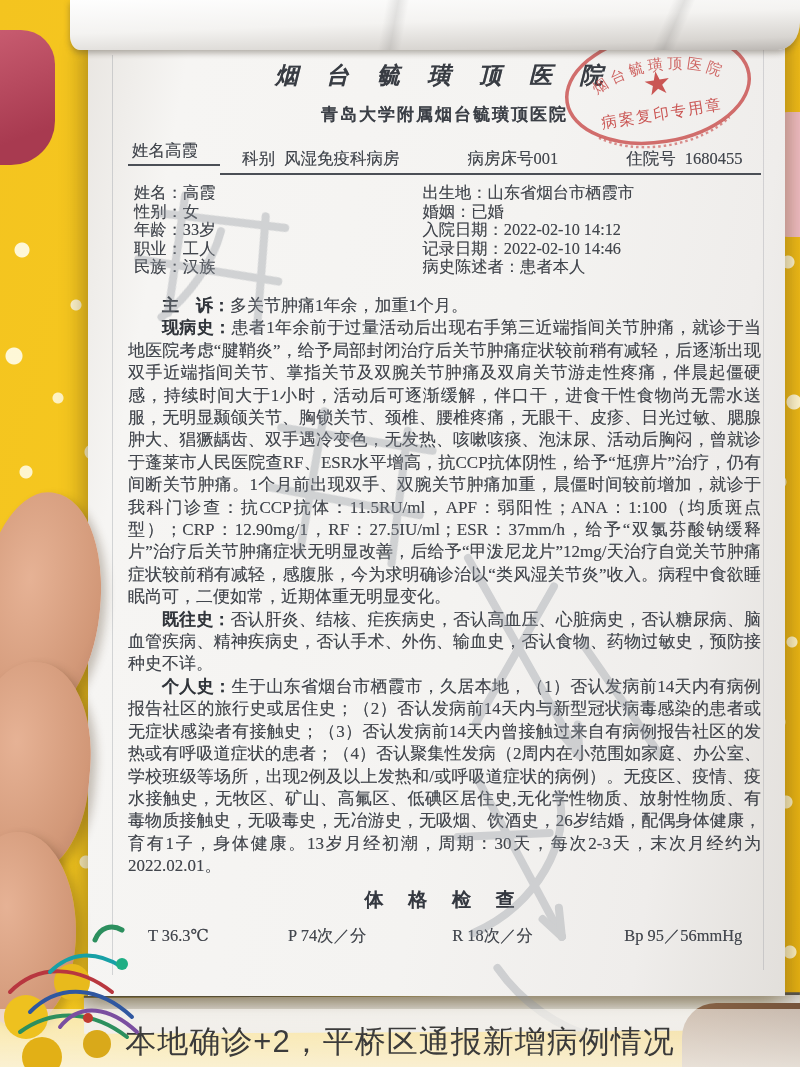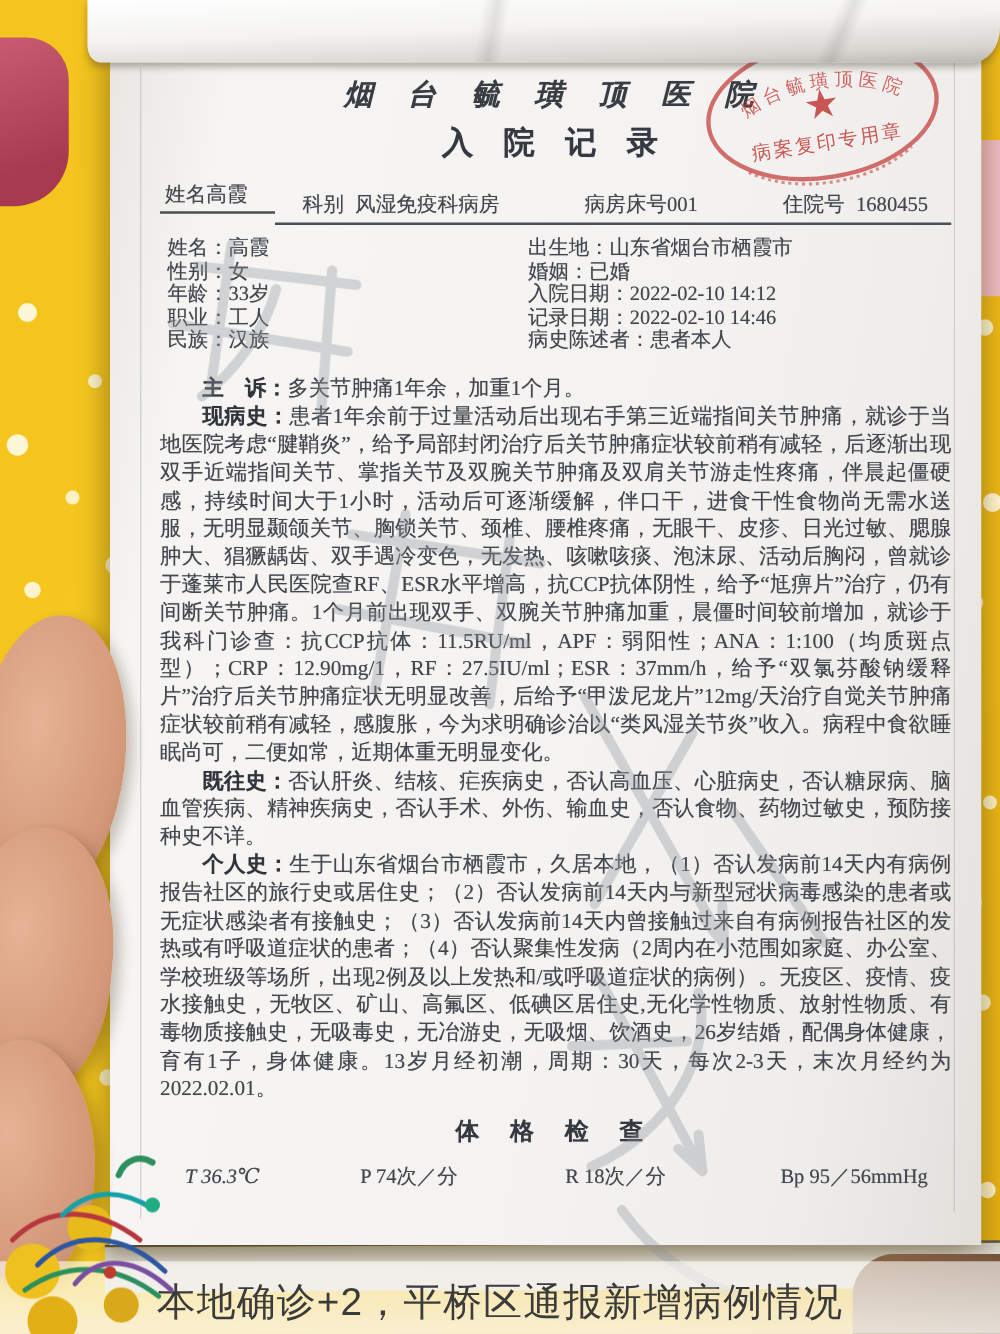--- a/index.html
+++ b/index.html
@@ -81,21 +81,21 @@
   .hf-rest{flex:1;display:flex;border-bottom:2px solid #4b4f56;padding-bottom:3px;white-space:nowrap;}
   .hf-rest .hf{margin-left:68px;} .hf-rest .hf:first-child{margin-left:22px;}
   .hf .v{margin-left:9px;}
   .info{display:flex;margin-top:9px;font-size:16.3px;line-height:18.6px;}
   .info .col-l{width:46%;padding-left:6px;} .info .col-r{width:54%;}
   .para{margin:0;text-indent:2em;font-size:17px;line-height:22.4px;text-align:justify;}
   .sections{margin-top:18px;}
   .lbl{font-weight:700;color:#30343a;}
   .pe-head{margin:9px 0 0;text-align:center;font-size:19px;font-weight:700;letter-spacing:10px;color:#343840;}
   .vitals{margin:12px 0 2px;padding-left:20px;font-size:16.4px;white-space:nowrap;}
-  .vitals span{display:inline-block;} .vitals .v0{width:136px;font-style:italic;} .vitals .v1{width:160px;}
+  .vitals span{display:inline-block;} .vitals .v0{width:136px;} .vitals .v1{width:160px;}
   .vitals .v2{width:168px;}
 
   
   .wm{position:absolute;left:0;top:0;z-index:7;pointer-events:none;}
 
   
   .finger{position:absolute;z-index:8;background:radial-gradient(ellipse at 38% 38%,#e6b295,#d29878 68%,#ba8065);
     box-shadow:6px 4px 10px rgba(70,45,20,.28);}
   .f-a{left:-20px;top:492px;width:120px;height:232px;border-radius:46% 54% 48% 52%;transform:rotate(9deg);}
   .f-b{left:-32px;top:662px;width:122px;height:212px;border-radius:50% 50% 46% 54%;transform:rotate(5deg);}
@@ -112,21 +112,21 @@
 </head>
 <body>
 
 <div class="blanket"></div>
 <div class="patch-pink-l"></div>
 <div class="patch-pink-r"></div>
 <div class="stack"></div>
 
 <div class="paper">
   <div class="h1">烟 台 毓 璜 顶 医 院</div>
-  <div class="doc-title">入 院 记 录</div>
+  <div class="h2">青岛大学附属烟台毓璜顶医院</div>
 
   <div class="field-row">
     <span class="hf-first">
       <span>姓名</span><span class="v">高霞</span>
     </span>
     <span class="hf-rest">
       <span class="hf">
         <span>科别</span><span class="v">风湿免疫科病房</span>
       </span>
       <span class="hf">

